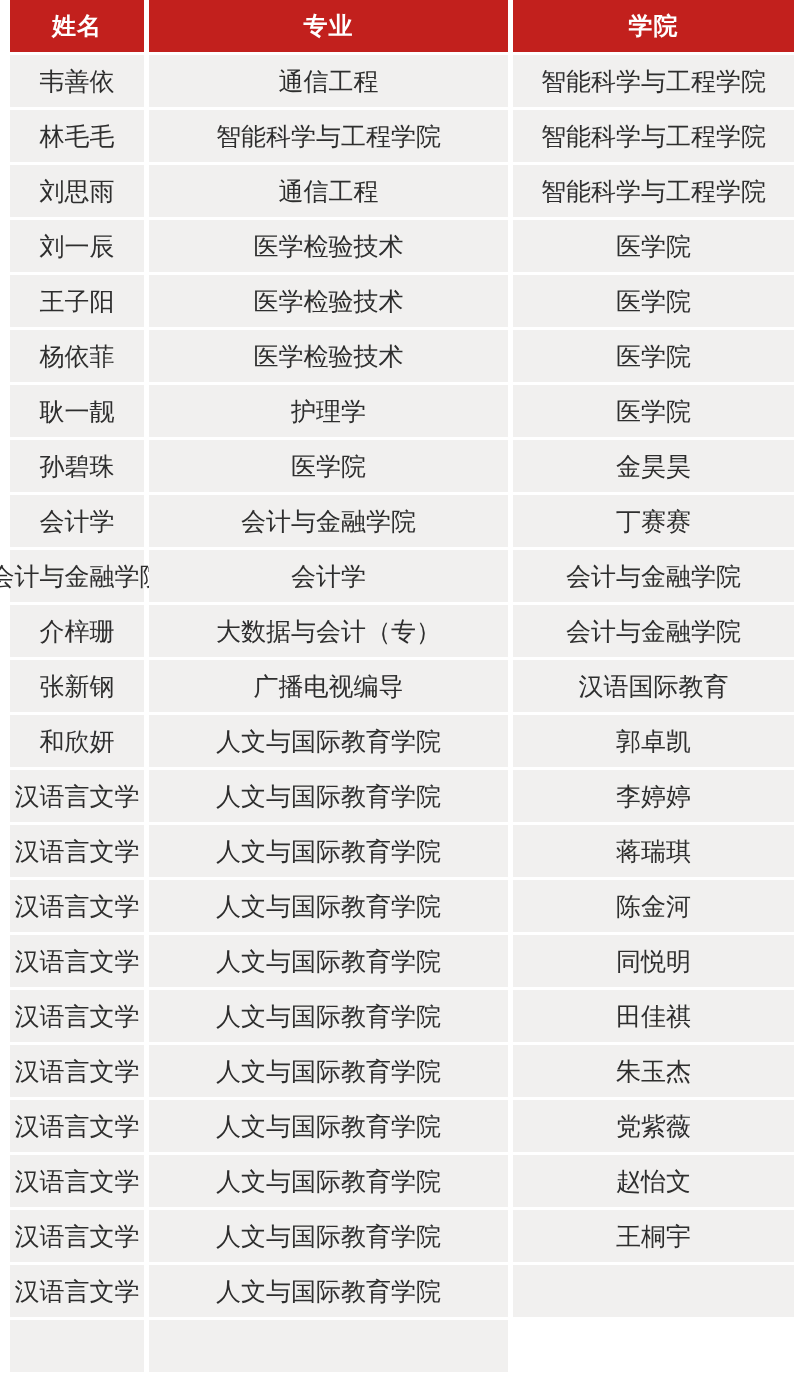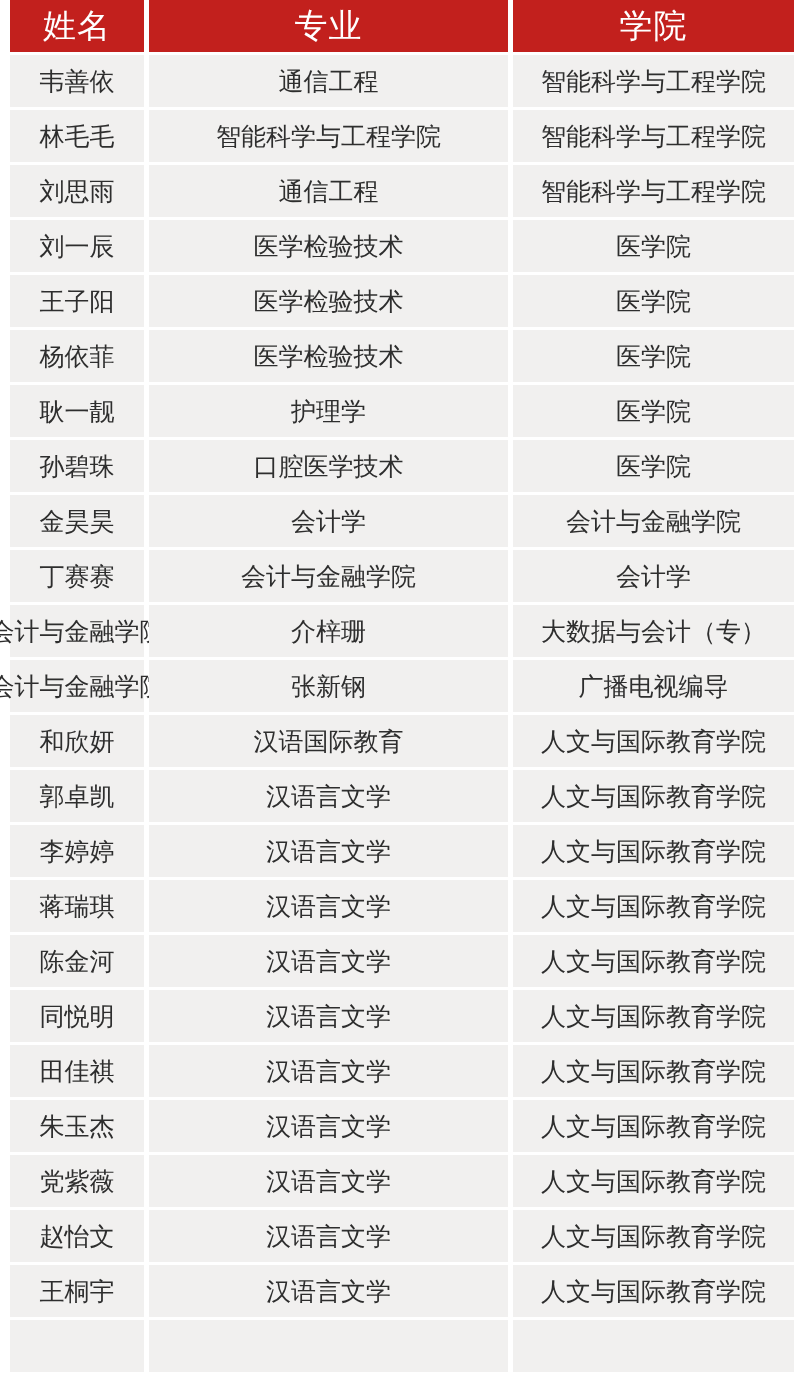--- a/index.html
+++ b/index.html
@@ -22,22 +22,22 @@
     width: 784px;
     display: grid;
     grid-template-columns: 134px 359px 281px;
     column-gap: 5px;
     row-gap: 3px;
     grid-auto-rows: 52px;
   }
   .hcell {
     background: var(--header-bg, #c2201d);
     color: var(--header-text, #ffffff);
-    font-weight: normal;
-    font-size: 33px;
+    font-weight: bold;
+    font-size: 24px;
     display: flex;
     align-items: center;
     justify-content: center;
     letter-spacing: 1px;
     text-align: right;
   }
   .cell {
     background: var(--row-bg, #f1f0ef);
     color: var(--row-text, #2e2e2e);
     font-size: 25px;
@@ -70,36 +70,35 @@
     <div class="cell">王子阳</div>
     <div class="cell">医学检验技术</div>
     <div class="cell">医学院</div>
     <div class="cell">杨依菲</div>
     <div class="cell">医学检验技术</div>
     <div class="cell">医学院</div>
     <div class="cell">耿一靓</div>
     <div class="cell">护理学</div>
     <div class="cell">医学院</div>
     <div class="cell">孙碧珠</div>
-    <div class="cell">口腔医学技术</div>
     <div class="cell">医学院</div>
     <div class="cell">金昊昊</div>
     <div class="cell">会计学</div>
     <div class="cell">会计与金融学院</div>
     <div class="cell">丁赛赛</div>
     <div class="cell">会计与金融学院</div>
     <div class="cell">会计学</div>
     <div class="cell">会计与金融学院</div>
     <div class="cell">介梓珊</div>
     <div class="cell">大数据与会计（专）</div>
     <div class="cell">会计与金融学院</div>
     <div class="cell">张新钢</div>
     <div class="cell">广播电视编导</div>
+    <div class="cell">汉语国际教育</div>
     <div class="cell">和欣妍</div>
-    <div class="cell">汉语国际教育</div>
     <div class="cell">人文与国际教育学院</div>
     <div class="cell">郭卓凯</div>
     <div class="cell">汉语言文学</div>
     <div class="cell">人文与国际教育学院</div>
     <div class="cell">李婷婷</div>
     <div class="cell">汉语言文学</div>
     <div class="cell">人文与国际教育学院</div>
     <div class="cell">蒋瑞琪</div>
     <div class="cell">汉语言文学</div>
     <div class="cell">人文与国际教育学院</div>

